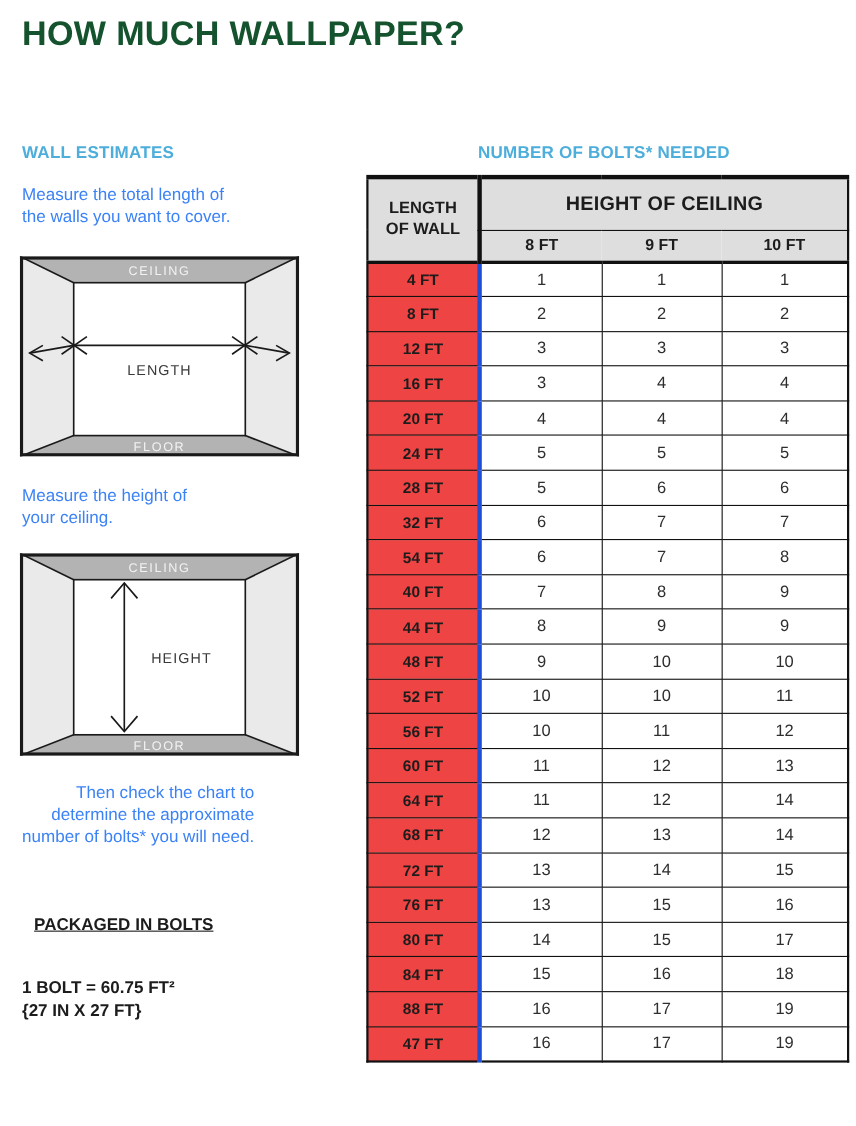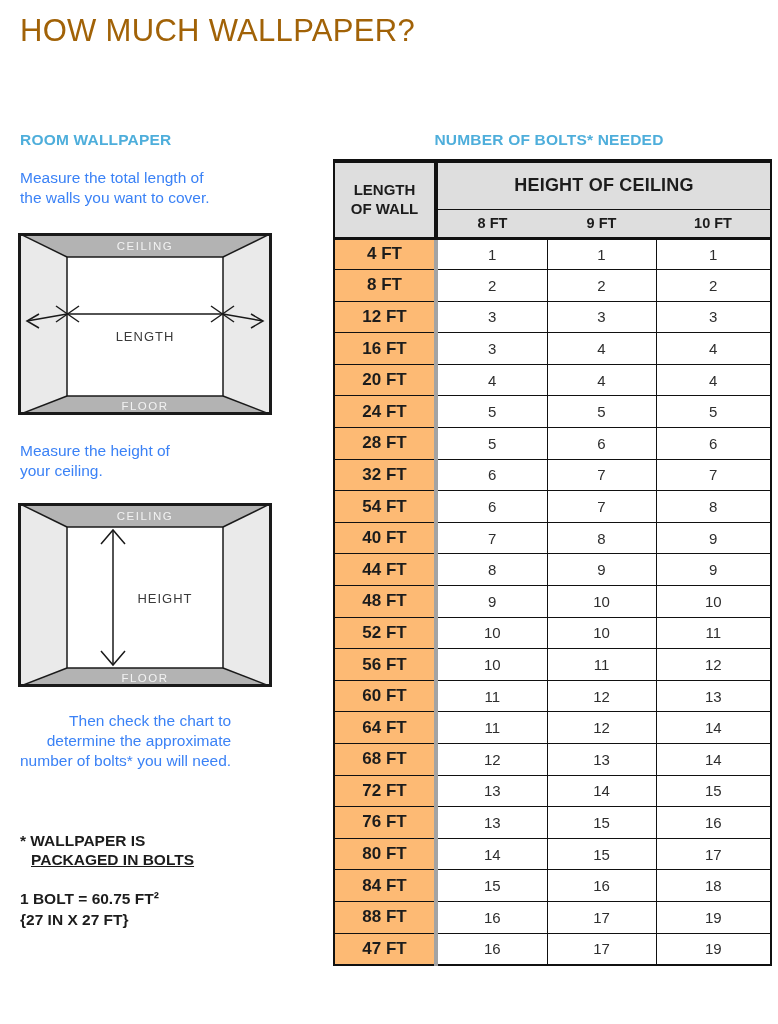--- a/index.html
+++ b/index.html
@@ -9,23 +9,23 @@
     position: relative;
     width: 778px;
     height: 1024px;
     background: #ffffff;
     overflow: hidden;
   }
   .page-title {
     position: absolute;
     left: 20px; top: 13px;
     font-size: 31px;
-    font-weight: normal;
+    font-weight: bold;
     letter-spacing: 0.3px;
-    color: #a16207;
+    color: #14532d;
   }
   .section-heading {
     font-size: 15.5px;
     font-weight: bold;
     color: #4EAEDB;
     letter-spacing: 0.2px;
   }
   .left-heading { position: absolute; left: 20px; top: 131px; }
   .body-text {
     position: absolute;
@@ -91,42 +91,42 @@
     color: #1c1c1c;
   }
   th.sub-header {
     background: #dedede;
     border-bottom: 3px solid #111;
     height: 29px;
     font-size: 14.5px;
     color: #1c1c1c;
   }
   tbody th.row-label {
-    background: #fdba74;
-    border-right: 4px solid #a3a3a3;
+    background: #ef4444;
+    border-right: 4px solid #1d4ed8;
     border-bottom: 1.5px solid #111;
-    font-size: 17px;
+    font-size: 14px;
     color: #1c1c1c;
     height: 31.6px;
   }
   tbody td.value-cell {
     border: 1.5px solid #111;
     font-size: 15px;
     color: #2e2e2e;
     background: #ffffff;
   }
 </style>
 </head>
 <body>
 
 <div class="page">
 
   <h1 class="page-title">HOW MUCH WALLPAPER?</h1>
 
-  <h2 class="section-heading left-heading">ROOM WALLPAPER</h2>
+  <h2 class="section-heading left-heading">WALL ESTIMATES</h2>
 
   <p class="body-text step1">Measure the total length of
 the walls you want to cover.</p>
 
   <svg class="diagram diagram1" width="254" height="182" viewBox="0 0 254 182">
     <polygon points="0,0 254,0 205,24 49,24" fill="#B3B3B3"></polygon>
     <polygon points="0,182 254,182 205,163 49,163" fill="#B3B3B3"></polygon>
     <polygon points="0,0 49,24 49,163 0,182" fill="#EAEAEA"></polygon>
     <polygon points="254,0 205,24 205,163 254,182" fill="#EAEAEA"></polygon>
     <rect x="49" y="24" width="156" height="139" fill="#ffffff" stroke="#1a1a1a" stroke-width="1.5"></rect>
@@ -173,21 +173,20 @@
     <text x="127" y="17" text-anchor="middle" font-size="11.5" letter-spacing="1.5" fill="#F2F2F2">CEILING</text>
     <text x="127" y="179" text-anchor="middle" font-size="11.5" letter-spacing="1.5" fill="#F2F2F2">FLOOR</text>
     <text x="147" y="100" text-anchor="middle" font-size="13" letter-spacing="1" fill="#3a3a3a">HEIGHT</text>
   </svg>
 
   <p class="body-text step3">Then check the chart to
 determine the approximate
 number of bolts* you will need.</p>
 
   <div class="footnote">
-    <div>* WALLPAPER IS</div>
     <div class="indent">PACKAGED IN BOLTS</div>
   </div>
 
   <div class="bolt-info">1 BOLT = 60.75 FT²
 {27 IN X 27 FT}</div>
 
   <div class="table-section">
     <h2 class="section-heading table-heading">NUMBER OF BOLTS* NEEDED</h2>
     <table class="bolts">
       <colgroup>

